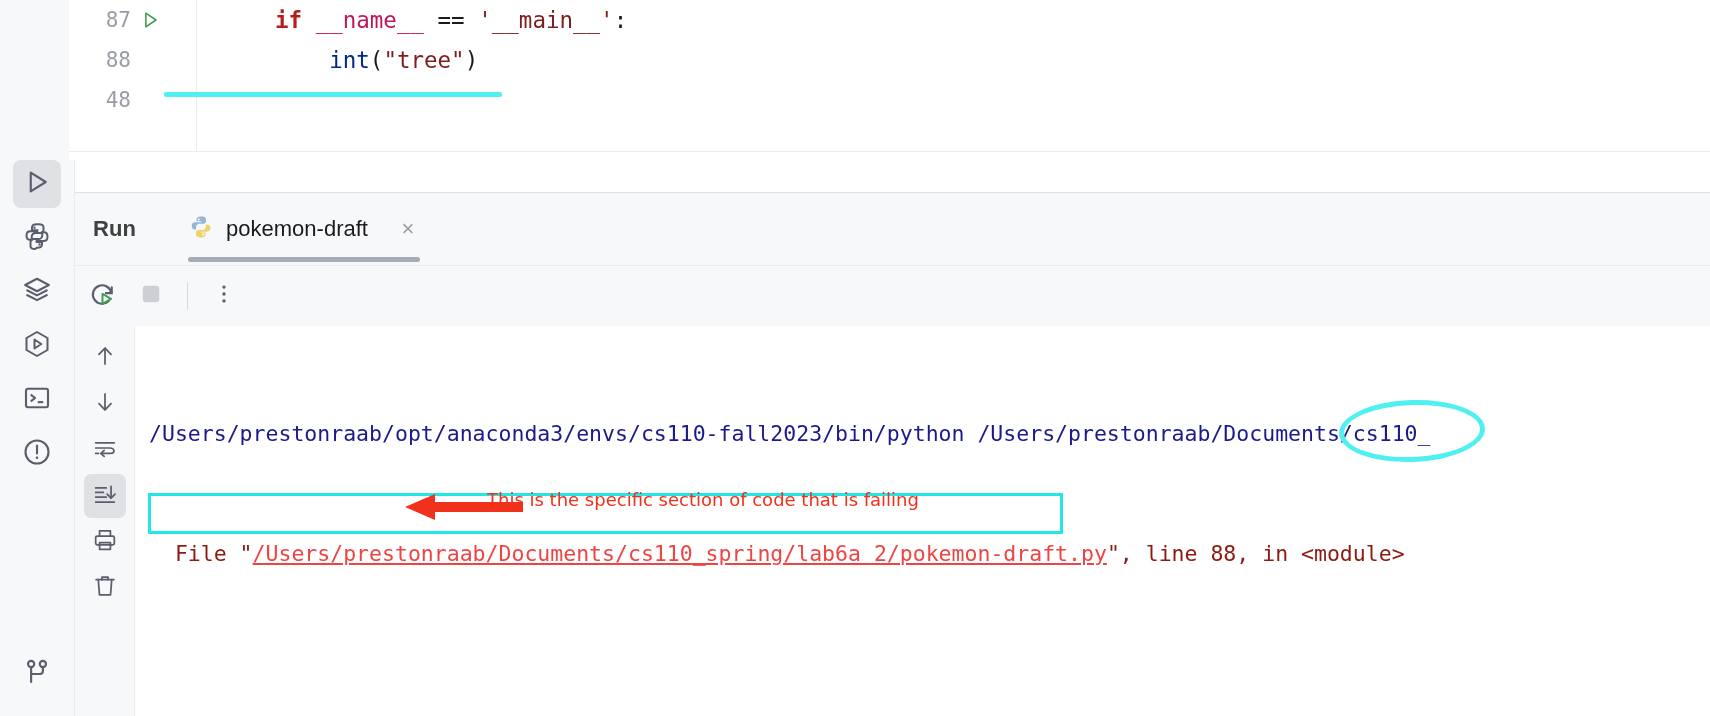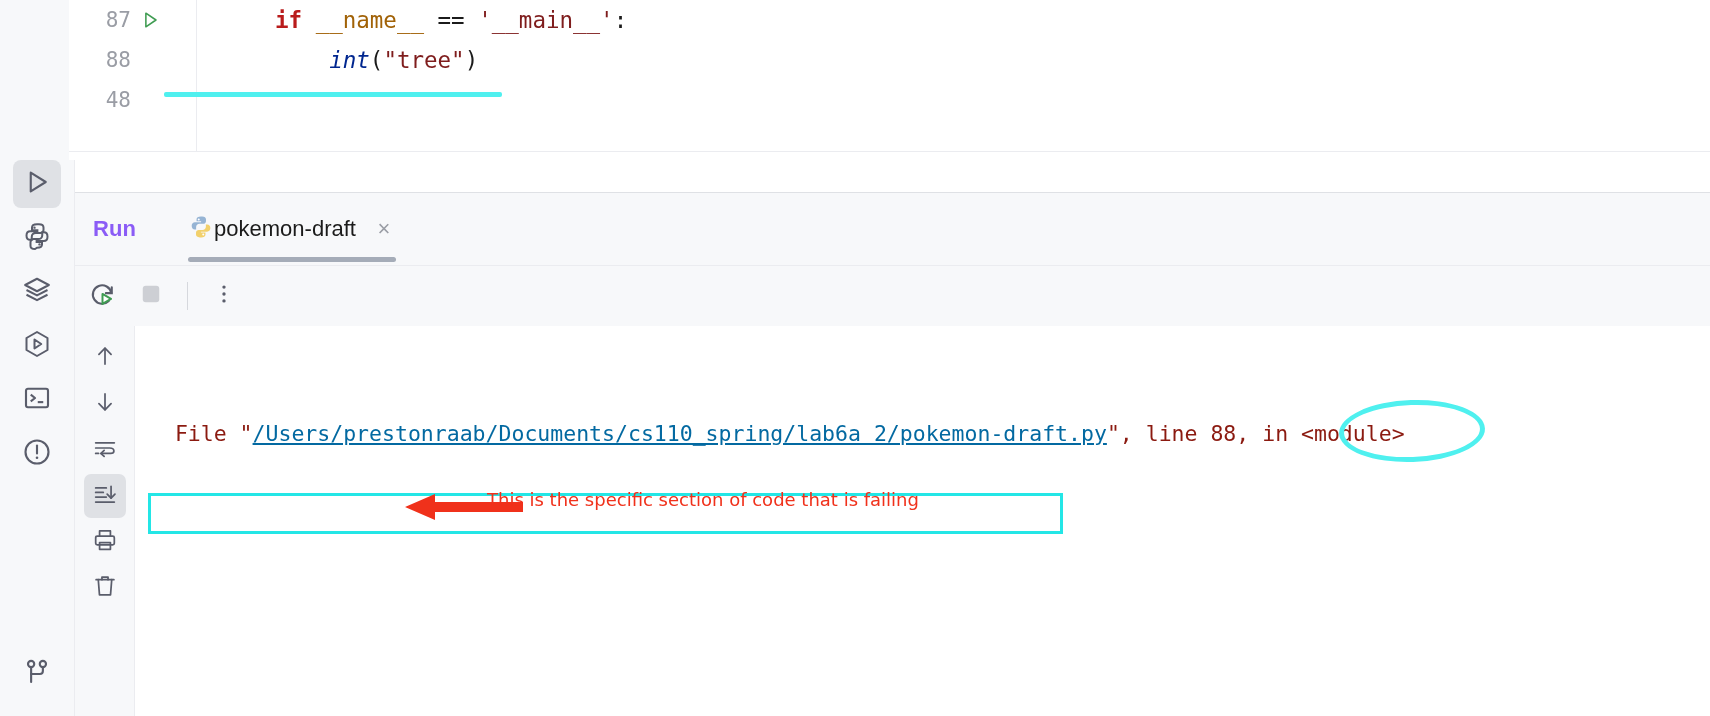--- a/index.html
+++ b/index.html
@@ -47,46 +47,46 @@
     position: absolute; left: 70px; top: 0; height: 40px; width: 22px;
     display: flex; align-items: center; justify-content: center;
   }
   .code-text {
     position: absolute; left: 128px; top: 0; height: 40px;
     padding-left: 78px;
     font-family: "DejaVu Sans Mono", monospace; font-size: 22.5px;
     color: #1b1b1b; white-space: pre;
   }
   .kw   { color: #b91c1c; font-weight: 700; }
-  .idt  { color: #a16207; }
-  .fn   { color: #00268f; font-style: italic; }
+  .idt  { color: #be185d; }
+  .fn   { color: #00268f; }
   .str  { color: #7f1d1d; }
   .punc { color: #1b1b1b; }
   .cyan-underline {
     position: absolute; left: 95px; top: 92px; width: 338px; height: 5px;
     background: #4ff0ef; border-radius: 2px;
   }
   .editor-bottom-border {
     position: absolute; left: 0; right: 0; top: 151px; height: 1px; background:#ebecf0;
   }
 
   
   .runwin {
     position: absolute; left: 75px; top: 192px; right: 0; bottom: 0;
     background: #f7f8fa; border-top: 1px solid #dfe1e5;
   }
   .runwin-header {
     position: relative; height: 72px; display: flex; align-items: center;
     padding-left: 18px;
   }
   .runwin-title {
-    font-size: 22px; font-weight: 700; color: #8b5cf6; letter-spacing: .1px;
+    font-size: 22px; font-weight: 700; color: #404040; letter-spacing: .1px;
   }
   .runtab {
-    display: flex; align-items: center; margin-left: 52px;
+    display: flex; align-items: center; gap: 12px; margin-left: 52px;
     height: 72px; position: relative;
   }
   .runtab-label { font-size: 22px; color: #1b1b1b; }
   .runtab-close {
     margin-left: 16px; width: 24px; height: 24px; color: #9a9da5;
     display:flex; align-items:center; justify-content:center; font-size: 22px;
   }
   .runtab-indicator {
     position: absolute; left: 0; right: 0; bottom: 3px; height: 5px;
     background: #a5acb8; border-radius: 3px;
@@ -124,21 +124,21 @@
   .console-out {
     position: absolute; left: 60px; top: 0; right: 0; bottom: 0;
     background: #ffffff; overflow: hidden;
     font-family: "DejaVu Sans Mono", monospace;
     font-size: 21.5px; line-height: 40px; white-space: pre;
     padding-top: 8px;
   }
   .cline { height: 40px; padding-left: 14px; }
   .c-cmd  { color: #1a1a8c; }
   .c-err  { color: #8b1a10; }
-  .c-link { color: #0369a1; text-decoration: underline; }
+  .c-link { color: #ef4444; text-decoration: underline; }
 
   
   .ann { position: absolute; pointer-events: none; }
   .ann-oval {
     left: 1339px; top: 400px; width: 146px; height: 62px;
     border: 5px solid #4ff0ef; border-radius: 50%;
     transform: rotate(-2deg);
   }
   .ann-box {
     left: 148px; top: 493px; width: 915px; height: 41px;
@@ -366,20 +366,21 @@
             <svg width="26" height="26" viewBox="0 0 24 24" fill="none" stroke="#5a5d6b" stroke-width="1.6" stroke-linecap="round" stroke-linejoin="round">
               <path d="M3.8 6.2 L20.2 6.2"></path>
               <path d="M9.2 6.2 L9.2 3.8 L14.8 3.8 L14.8 6.2"></path>
               <path d="M5.8 6.2 L6.9 20.2 L17.1 20.2 L18.2 6.2"></path>
             </svg>
           </span>
         </div>
       </div>
 
       <div class="console-out">
+        <div class="cline c-cmd">/Users/prestonraab/opt/anaconda3/envs/cs110-fall2023/bin/python /Users/prestonraab/Documents/cs110_</div>
         <div class="cline"><span class="c-err">  File "</span><span class="c-link">/Users/prestonraab/Documents/cs110_spring/lab6a 2/pokemon-draft.py</span><span class="c-err">", line 88, in &lt;module&gt;</span></div>
         
         
         
         
       </div>
     </div>
   </div>
 
   <div class="ann ann-oval"></div>

